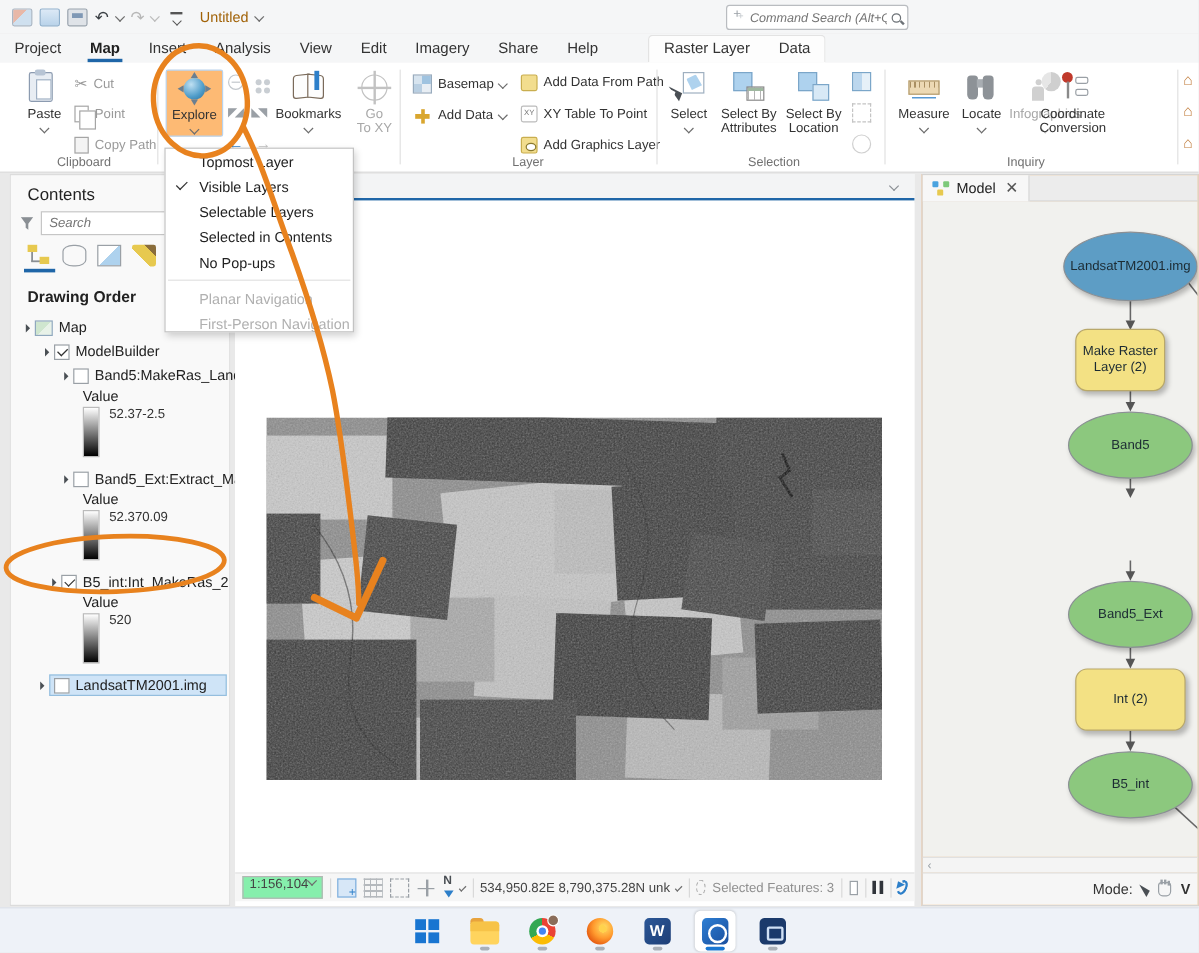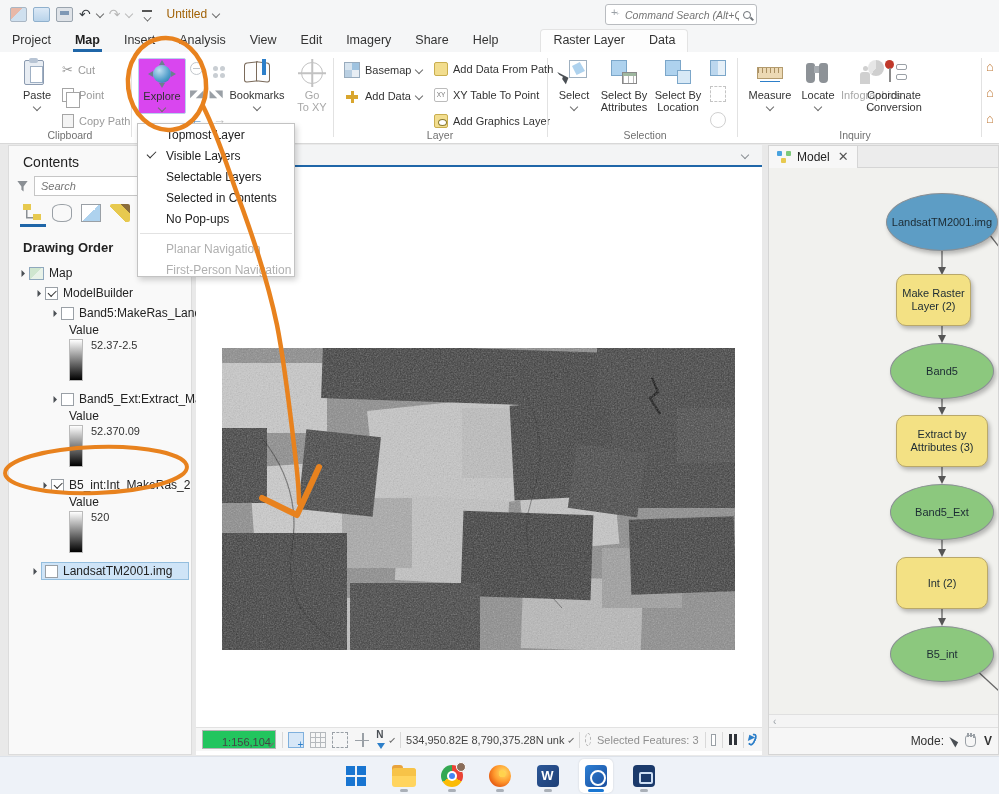--- a/index.html
+++ b/index.html
@@ -158,21 +158,21 @@
   .swatch { width:13px; height:13px; flex:none; border:1px solid rgba(0,0,0,.25); }
 
   
   .mapview { position:absolute; left:196px; top:145px; width:566px; height:610px; background:#fff; }
   .map-header { position:absolute; left:0; top:0; width:566px; height:22px; background:#f3f4f5; border-bottom:2px solid #1f66a8; }
   .map-header .chev { position:absolute; right:14px; top:7px; border-color:#8a8f94; }
   .map-canvas { position:absolute; left:0; top:24px; width:566px; height:558px; background:#fff; overflow:hidden; }
   .sat { position:absolute; left:26px; top:179px; width:513px; height:302px; }
 
   .map-status { position:absolute; left:0; bottom:4px; width:566px; height:24px; background:#f6f6f6; border-top:1px solid #e2e2e2; display:flex; align-items:center; font-size:11px; color:#444; gap:6px; padding:0 6px; }
-  .scale-combo { width:74px; height:19px; background:#22c55e; border:1px solid #b5b5b5; display:flex; align-items:flex-end; justify-content:space-between; padding:0 19px; }
+  .scale-combo { width:74px; height:19px; background:#86efac; border:1px solid #b5b5b5; display:flex; align-items:flex-start; justify-content:space-between; padding:0 5px; }
   .sdiv { width:1px; height:16px; background:#d9d9d9; }
   .st-ic { width:16px; height:16px; position:relative; flex:none; }
   .st-snap { background:#d7e7f7; border:1px solid #7fb0dd; }
   .st-snap::after { content:"+"; position:absolute; right:0px; bottom:-3px; color:#2d7fc9; font-size:10px; }
   .st-grid { background:repeating-linear-gradient(90deg,#9aa0a6 0 1px, transparent 1px 5px), repeating-linear-gradient(#9aa0a6 0 1px, transparent 1px 5px); opacity:.7; }
   .st-dash { border:1px dashed #9aa0a6; }
   .st-cross::before { content:""; position:absolute; left:50%; top:1px; bottom:1px; width:1.5px; background:#9aa0a6; }
   .st-cross::after { content:""; position:absolute; top:50%; left:1px; right:1px; height:1.5px; background:#9aa0a6; }
   .st-north { font-size:10px; color:#4a4f54; font-weight:bold; }
   .st-north::after { content:""; display:inline-block; width:0; height:0; border-left:4px solid transparent; border-right:4px solid transparent; border-top:6px solid #2d7fc9; margin-left:1px; }
@@ -293,21 +293,21 @@
     <span class="ic-copy"></span>
     <span>Point</span>
   </div>
   <div class="sml" style="left:62px; top:62px;">
     <span class="ic-sheet"></span>
     <span>Copy Path</span>
   </div>
   <div class="grp-label" style="left:20px; width:100px;">Clipboard</div>
   <div class="vdiv" style="left:131px;"></div>
 
-  <div class="rbtn" style="left:138px; top:6px; width:48px; background:#d946ef; border:1px solid #b9d2ec; border-radius:2px; padding:2px 0;">
+  <div class="rbtn" style="left:138px; top:6px; width:48px; background:#fdba74; border:1px solid #b9d2ec; border-radius:2px; padding:2px 0;">
     <div class="ic26">
       <div class="ic-explore">
         <span class="orb"></span>
           <span class="tri n"></span>
           <span class="tri s"></span>
           <span class="tri w"></span>
           <span class="tri e"></span>
       </div>
     </div>
     <span>Explore</span>
@@ -654,23 +654,20 @@
     </svg>
     <div class="node ell" style="left: 117px; top: 25px; width: 112px; height: 58px; background: rgb(93, 157, 197);">
         <span>LandsatTM2001.img</span>
       </div>
     <div class="node tool" style="left: 127px; top: 106px; width: 75px; height: 52px; background: rgb(243, 225, 132);">
         <span>Make Raster Layer (2)</span>
       </div>
     <div class="node ell" style="left: 121px; top: 175px; width: 104px; height: 56px; background: rgb(140, 200, 126);">
         <span>Band5</span>
       </div>
-    <div class="node tool" style="left: 127px; top: 247px; width: 92px; height: 52px; background: rgb(243, 225, 132);">
-        <span>Extract by Attributes (3)</span>
-      </div>
     <div class="node ell" style="left: 121px; top: 316px; width: 104px; height: 56px; background: rgb(140, 200, 126);">
         <span>Band5_Ext</span>
       </div>
     <div class="node tool" style="left: 127px; top: 389px; width: 92px; height: 52px; background: rgb(243, 225, 132);">
         <span>Int (2)</span>
       </div>
     <div class="node ell" style="left: 121px; top: 458px; width: 104px; height: 56px; background: rgb(140, 200, 126);">
         <span>B5_int</span>
       </div>
   </div>

